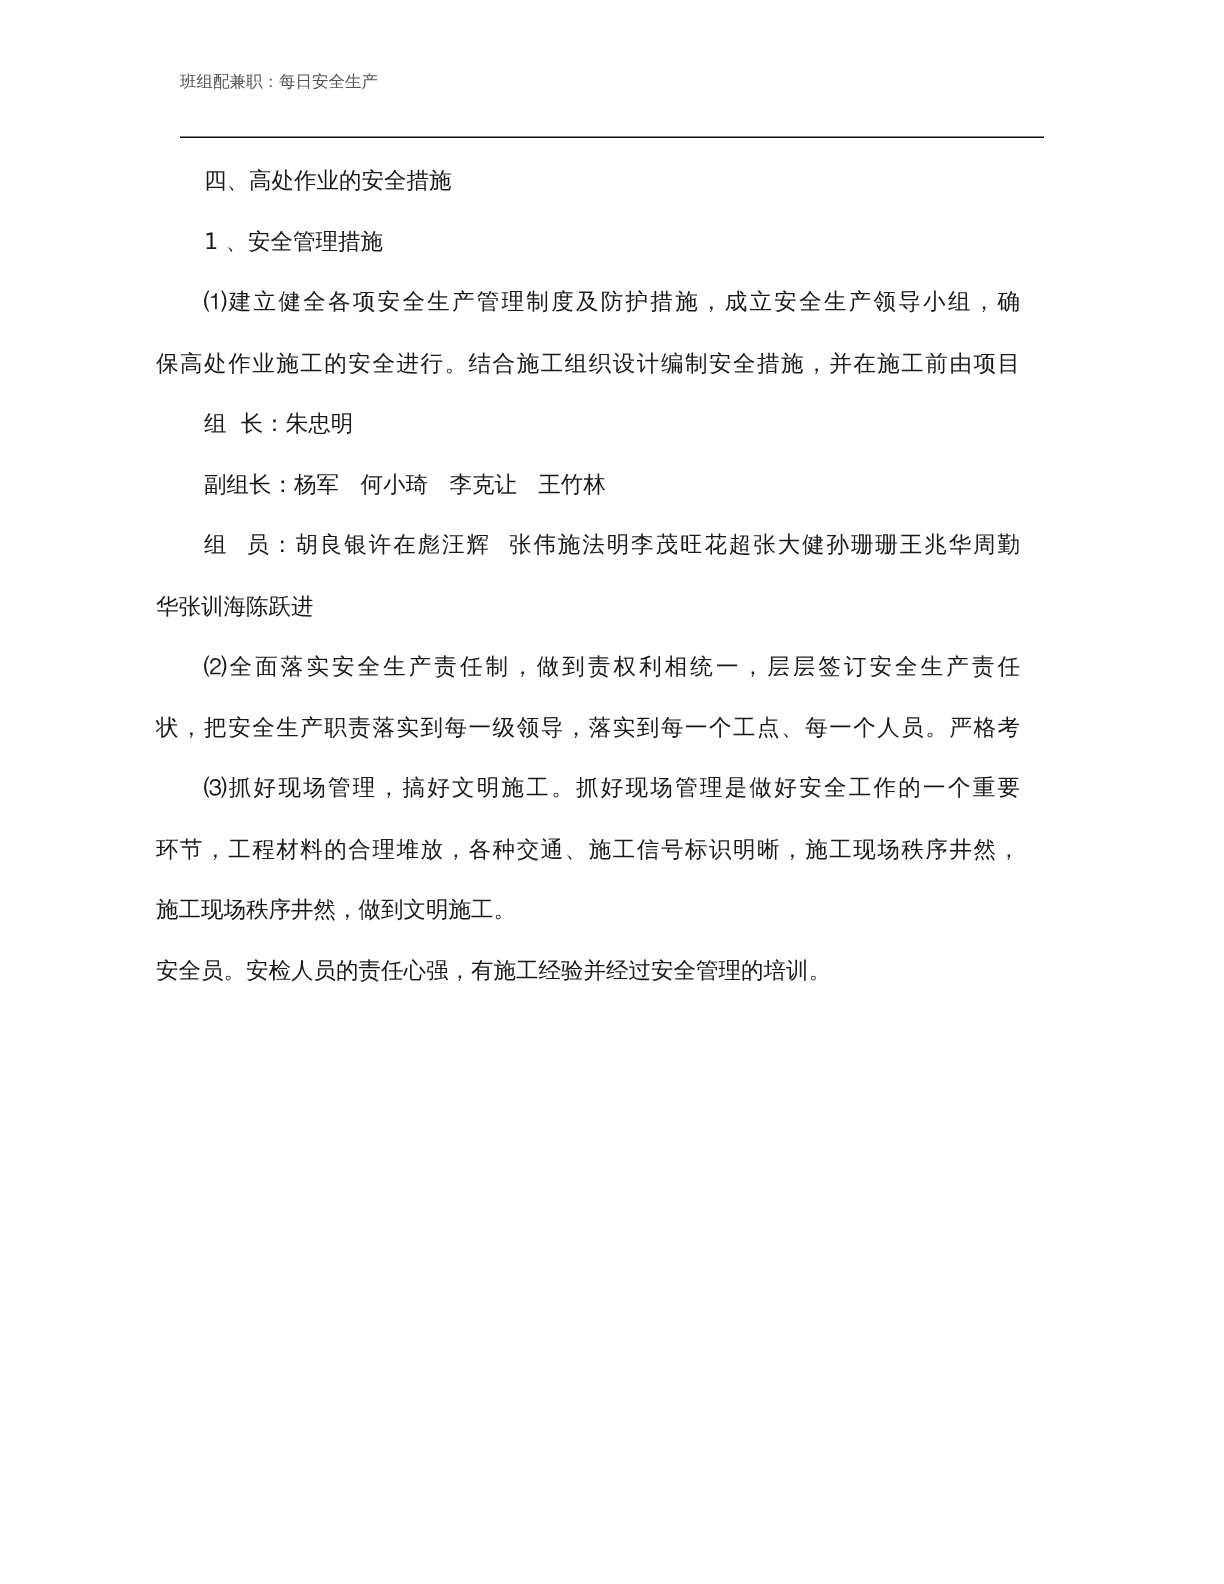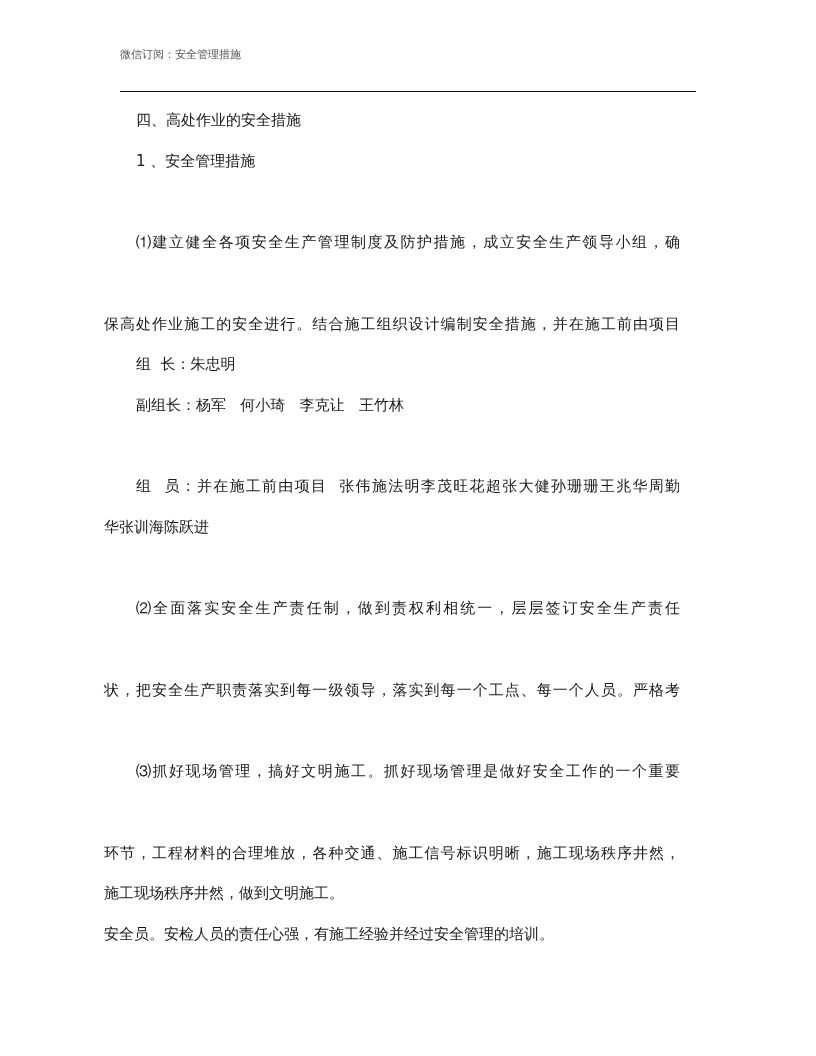--- a/index.html
+++ b/index.html
@@ -4,38 +4,38 @@
 <style>
   html, body { margin: 0; padding: 0; background: #ffffff; }
   body { width: 816px; height: 1056px; position: relative; overflow: hidden;
          font-family: "DejaVu Sans", "Liberation Sans", sans-serif; color: #1a1a1a; }
   .header { position: absolute; left: 120px; top: 47px; font-size: 11px; color: #555555;
             font-family: "DejaVu Serif", serif; }
   .rule { position: absolute; left: 120px; top: 91px; width: 576px; height: 1px; background: #111111; }
   .content { position: absolute; left: 104px; top: 106px; width: 576px; font-size: 15px; }
   .line { height: 40.5px; line-height: 28px; white-space: nowrap; overflow: visible; }
   .indent { padding-left: 32px; }
-  .justify { text-align: justify; text-align-last: justify; margin-top: 41px; }
+  .justify { text-align: justify; text-align-last: justify; }
 </style>
 </head>
 <body>
 
-<div class="header">微信订阅：安全管理措施</div>
+<div class="header">班组配兼职：每日安全生产</div>
 <div class="rule"></div>
 
 <div class="content">
   <div class="line indent">四、高处作业的安全措施</div>
   <div class="line indent">1 、安全管理措施</div>
 
   <div class="line indent justify">⑴建立健全各项安全生产管理制度及防护措施，成立安全生产领导小组，确</div>
   <div class="line justify">保高处作业施工的安全进行。结合施工组织设计编制安全措施，并在施工前由项目</div>
 
   <div class="line indent" style="white-space:pre">组  长：朱忠明</div>
   <div class="line indent" style="white-space:pre">副组长：杨军   何小琦   李克让   王竹林</div>
-  <div class="line indent justify" style="white-space:pre">组  员：并在施工前由项目  张伟施法明李茂旺花超张大健孙珊珊王兆华周勤</div>
+  <div class="line indent justify" style="white-space:pre">组  员：胡良银许在彪汪辉  张伟施法明李茂旺花超张大健孙珊珊王兆华周勤</div>
   <div class="line">华张训海陈跃进</div>
 
   <div class="line indent justify">⑵全面落实安全生产责任制，做到责权利相统一，层层签订安全生产责任</div>
   <div class="line justify">状，把安全生产职责落实到每一级领导，落实到每一个工点、每一个人员。严格考</div>
 
   <div class="line indent justify">⑶抓好现场管理，搞好文明施工。抓好现场管理是做好安全工作的一个重要</div>
   <div class="line justify">环节，工程材料的合理堆放，各种交通、施工信号标识明晰，施工现场秩序井然，</div>
   <div class="line">施工现场秩序井然，做到文明施工。</div>
 
   <div class="line">安全员。安检人员的责任心强，有施工经验并经过安全管理的培训。</div>

